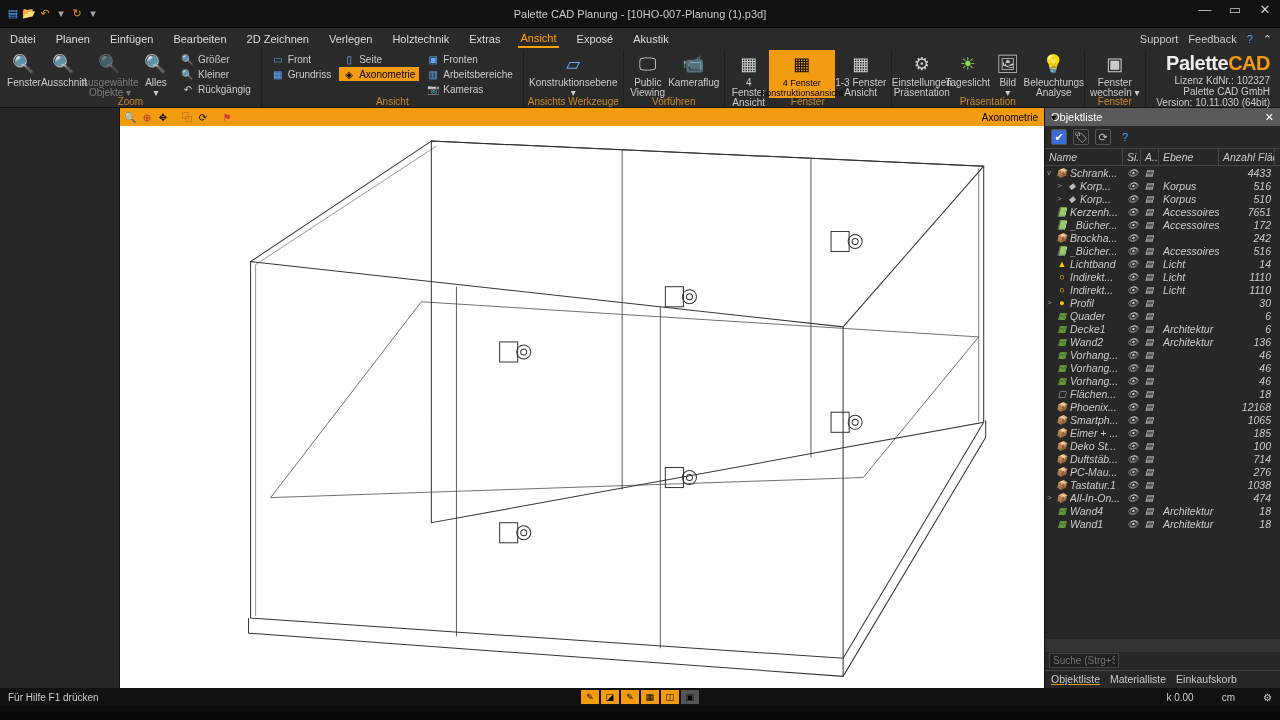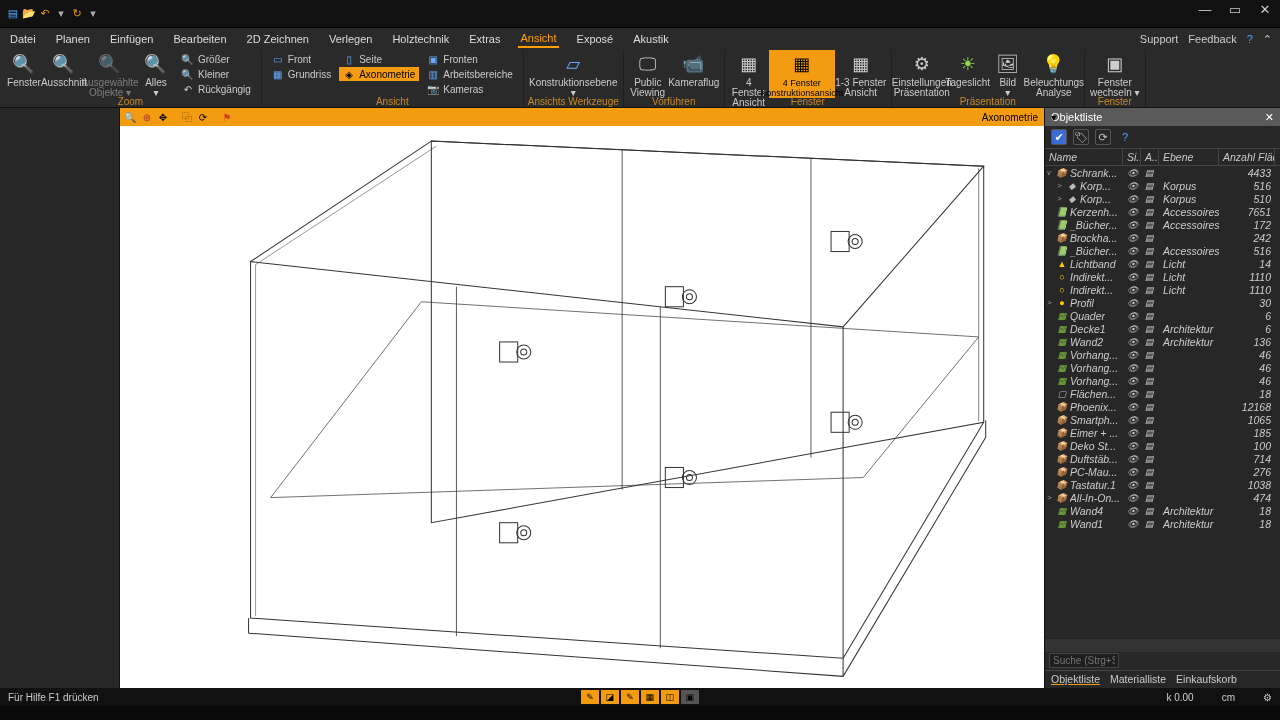--- a/index.html
+++ b/index.html
@@ -69,20 +69,21 @@
 
 <div class="titlebar">
   <div class="qat">
     <span class="ic" style="color:#4fa3ff;">▤</span>
     <span class="ic" style="color:#f5c96b;">📂</span>
     <span class="ic" style="color:#f39c12;">↶</span>
     <span class="ic" style="color:#aaa;">▾</span>
     <span class="ic" style="color:#f39c12;">↻</span>
     <span class="ic" style="color:#aaa;">▾</span>
   </div>
+  <div class="title">Palette CAD Planung - [10HO-007-Planung (1).p3d]</div>
   <div class="winctrl">
     <div>—</div>
     <div>▭</div>
     <div>✕</div>
   </div>
 </div>
 
 <div class="menubar">
   <span class="mitem">Datei</span>
   <span class="mitem">Planen</span>
@@ -259,20 +260,26 @@
     <div class="btns">
       <div class="bigbtn wide">
           <div class="bi">▣</div>
           <span style="white-space:pre-line;">Fenster
 wechseln ▾</span>
         </div>
     </div>
     <div class="glabel">Fenster</div>
   </div>
 
+  <div class="logo-area">
+    <div class="logo">Palette<span>CAD</span></div>
+    <div>Lizenz KdNr.: 102327</div>
+    <div>Palette CAD GmbH</div>
+    <div>Version: 10.11.030 (64bit)</div>
+  </div>
 </div>
 
 <div class="body-area">
   <div class="leftpanel"></div>
 
   <div class="viewport">
     <div class="viewtitle">
       <div class="vtools">
         <span>🔍</span>
         <span style="color:#b03030;">⊕</span>

